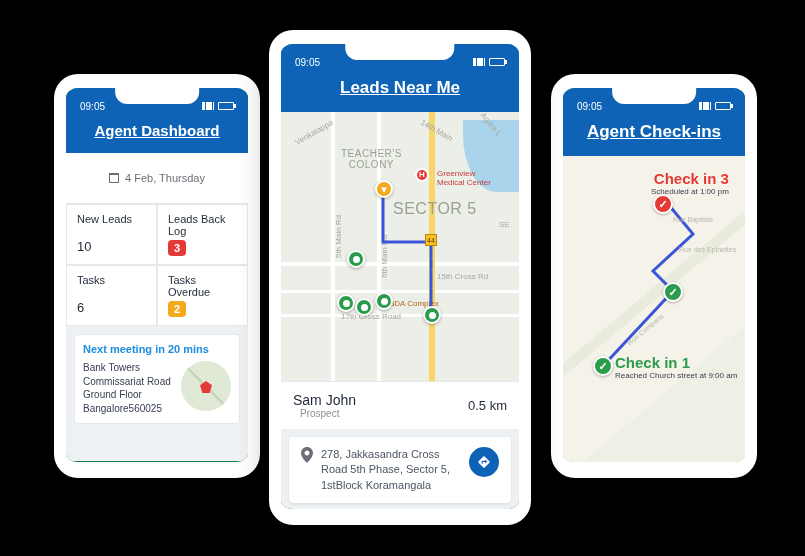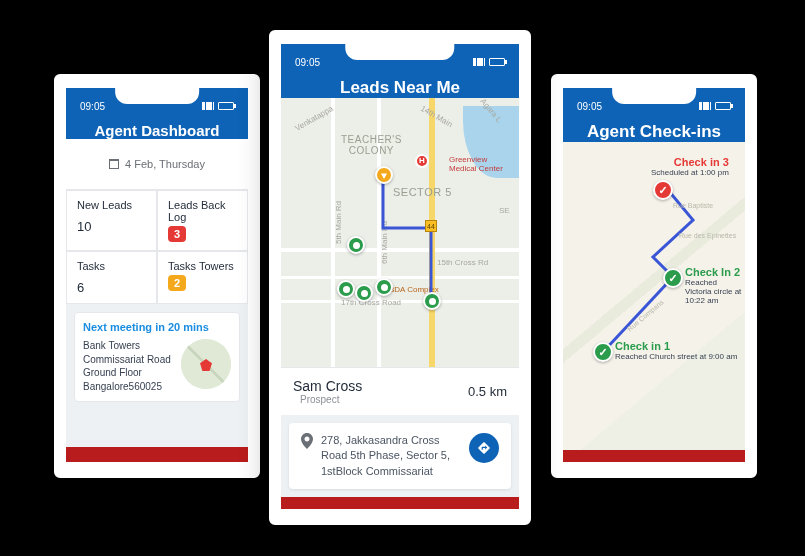--- a/index.html
+++ b/index.html
@@ -5,25 +5,25 @@
   * { box-sizing: border-box; margin: 0; padding: 0; }
   body {
     width: 805px;
     height: 556px;
     background: #000;
     font-family: -apple-system, BlinkMacSystemFont, "Segoe UI", Arial, sans-serif;
     position: relative;
   }
   .phone {
     position: absolute;
-    background: #b91c1c;
+    background: #15803d;
     border: 12px solid #fff;
     border-top-width: 14px;
     border-bottom-width: 16px;
-    border-radius: 6px;
+    border-radius: 24px;
     box-shadow: 0 4px 30px rgba(0,0,0,0.3);
     overflow: hidden;
   }
   .notch {
     position: absolute;
     top: -2px;
     left: 50%;
     transform: translateX(-50%);
     width: 46%;
     height: 18px;
@@ -47,41 +47,42 @@
   .sig-icon, .bat-icon { display: inline-block; }
   .sig-icon { width:12px; height:8px; background:linear-gradient(to right,#fff 25%,transparent 25% 30%,#fff 30% 55%,transparent 55% 60%,#fff 60% 85%,transparent 85% 90%,#fff 90%);}
   .bat-icon { width:16px; height:8px; border:1px solid #fff; border-radius:1px; position:relative;}
   .bat-icon::after{content:"";position:absolute;right:-3px;top:1px;width:2px;height:4px;background:#fff;}
   .title-bar {
     background: #0e63b6;
     color: #fff;
     text-align: center;
     font-size: 16px;
     font-weight: 700;
-    padding: 8px 0 0 0;
+    padding: 8px 0 14px 0;
+    text-decoration: underline;
   }
   .screen { background:#eef1f4; height: calc(100% - 66px); overflow:hidden; }
 
   
   #phone1 { left: 54px; top: 74px; width: 206px; height: 404px; }
   #phone1 .title-bar { font-size: 15px; }
   .date-row {
     background:#fff; color:#6b6f76; font-size:11px; text-align:center; padding:19px 0;
     display:flex; justify-content:center; align-items:center; gap:6px;
     border-bottom:1px solid #e5e7eb;
   }
   .cal-icon{width:10px;height:10px;border:1px solid #6b6f76;border-top:2px solid #6b6f76;}
   .stats-grid {
     display:grid; grid-template-columns:1fr 1fr; background:#fff;
   }
   .stat-cell {
     border:1px solid #e5e7eb; padding:8px 10px; font-size:11px; color:#1f2937;
   }
   .stat-cell .label{font-weight:500;}
-  .stat-cell .value{font-size:13px;margin-top:8px;}
+  .stat-cell .value{font-size:13px;margin-top:14px;}
   .badge{display:inline-block;color:#fff;border-radius:4px;padding:2px 6px;font-size:11px;font-weight:600;margin-top:3px;}
   .badge-red{background:#e53935;}
   .badge-orange{background:#f4a81c;}
   .meeting-card{background:#fff;border:1px solid #e5e7eb;border-radius:4px;margin:8px;padding:8px;}
   .meeting-title{color:#1b8de0;font-size:11px;font-weight:600;margin-bottom:6px;}
   .meeting-body{display:flex;justify-content:space-between;gap:6px;}
   .meeting-addr{font-size:10px;color:#374151;line-height:1.35;}
   .meeting-map{width:50px;height:50px;border-radius:50%;background:#e8f0e0;position:relative;flex-shrink:0;overflow:hidden;}
   .meeting-map::before{content:"";position:absolute;inset:0;background:
     linear-gradient(45deg,#dfe9d6 0 48%,#c7d6bd 48% 52%,#dfe9d6 52%);}
@@ -121,21 +122,21 @@
   
   #phone3 { left: 551px; top: 74px; width: 206px; height: 404px; }
   #phone3 .title-bar{font-size:17px;}
   .map3{position:relative;height:100%;background:linear-gradient(140deg,#f5f2ea 0 45%,#e9ecdc 45% 48%,#f5f2ea 48% 70%,#eef0e5 70%);}
   .map3 svg{position:absolute;top:0;left:0;}
   .checkin{position:absolute;display:flex;align-items:flex-start;gap:6px;}
   .ci-pin{width:20px;height:20px;border-radius:50%;border:2px solid #fff;display:flex;align-items:center;justify-content:center;flex-shrink:0;box-shadow:0 1px 3px rgba(0,0,0,0.3);}
   .ci-pin.green{background:#2a9c4b;}
   .ci-pin.red{background:#e53935;}
   .ci-check{color:#fff;font-size:11px;font-weight:700;}
-  .ci-text .ci-title{font-size:11px;font-weight:700;}
+  .ci-text .ci-title{font-size:15px;font-weight:700;}
   .ci-text .ci-sub{font-size:8px;color:#374151;}
   .ci-green .ci-title{color:#2a9c4b;}
   .ci-red .ci-title{color:#e53935;}
   .details-btn{position:absolute;bottom:16px;left:50%;transform:translateX(-50%);background:#0e63b6;color:#fff;border:none;padding:10px 16px;font-size:12px;font-weight:500;box-shadow:0 2px 6px rgba(0,0,0,0.2);}
   .rlabel{position:absolute;color:#b8b8aa;font-size:7px;}
 </style>
 </head>
 <body>
 
 <div class="phone" id="phone1">
@@ -160,21 +161,21 @@
       </div>
       <div class="stat-cell">
         <div class="label">Leads Back Log</div>
         <span class="badge badge-red">3</span>
       </div>
       <div class="stat-cell">
         <div class="label">Tasks</div>
         <div class="value">6</div>
       </div>
       <div class="stat-cell">
-        <div class="label">Tasks Towers</div>
+        <div class="label">Tasks Overdue</div>
         <span class="badge badge-orange">2</span>
       </div>
     </div>
     <div class="meeting-card">
       <div class="meeting-title">Next meeting in 20 mins</div>
       <div class="meeting-body">
         <div class="meeting-addr">
           <div>Bank Towers</div>
           <div>Commissariat Road</div>
           <div>Ground Floor</div>
@@ -202,22 +203,22 @@
     <div class="map-area">
       <div class="water"></div>
       <div class="road h" style="top:150px"></div>
       <div class="road h" style="top:178px;height:3px"></div>
       <div class="road h" style="top:202px;height:3px"></div>
       <div class="road v" style="left:50px"></div>
       <div class="road v" style="left:96px"></div>
       <div class="road v" style="left:148px;width:6px;background:#f7d66a"></div>
       <div class="area-label" style="left:60px;top:36px;white-space:pre">TEACHER'S
 COLONY</div>
-      <div class="area-label" style="left:112px;top:88px;font-size:11px">SECTOR 5</div>
-      <div class="poi" style="left:168px;top:58px;white-space:pre">Greenview
+      <div class="area-label" style="left:112px;top:88px;font-size:16px">SECTOR 5</div>
+      <div class="poi" style="left:156px;top:58px;white-space:pre">Greenview
 Medical Center</div>
       <div class="poi poi-orange" style="left:108px;top:188px">BDA Complex</div>
       <div class="road-label" style="left:156px;top:160px">15th Cross Rd</div>
       <div class="road-label" style="left:60px;top:200px">17th Cross Road</div>
       <div class="road-label" style="left:12px;top:16px;transform:rotate(-30deg)">Venkatappa</div>
       <div class="road-label" style="left:36px;top:120px;transform:rotate(-90deg)">5th Main Rd</div>
       <div class="road-label" style="left:82px;top:140px;transform:rotate(-90deg)">6th Main Rd</div>
       <div class="road-label" style="left:138px;top:14px;transform:rotate(30deg)">14th Main</div>
       <div class="road-label" style="left:196px;top:8px;transform:rotate(50deg)">Agara L</div>
       <div class="road-label" style="left:218px;top:108px">SE</div>
@@ -228,32 +229,32 @@
       <span class="opin" style="left:94px;top:68px"></span>
       <span class="ypin" style="left:144px;top:122px;font-size:7px;color:#5a4400;text-align:center;line-height:12px">44</span>
       <span class="gpin" style="left:66px;top:138px"></span>
       <span class="gpin" style="left:56px;top:182px"></span>
       <span class="gpin" style="left:74px;top:186px"></span>
       <span class="gpin" style="left:94px;top:180px"></span>
       <span class="gpin" style="left:142px;top:194px"></span>
     </div>
     <div class="lead-card">
       <div>
-        <div class="lead-name">Sam Cross</div>
+        <div class="lead-name">Sam John</div>
         <div class="lead-type">Prospect</div>
       </div>
       <div class="lead-dist">0.5 km</div>
     </div>
     <div class="addr-card">
       <span class="addr-icon">
         <svg width="12" height="16" viewBox="0 0 12 16">
             <path fill="#6b6f76" d="M6 0C2.7 0 0 2.7 0 6c0 4.5 6 10 6 10s6-5.5 6-10c0-3.3-2.7-6-6-6zm0 8.5C4.6 8.5 3.5 7.4 3.5 6S4.6 3.5 6 3.5 8.5 4.6 8.5 6 7.4 8.5 6 8.5z"></path>
           </svg>
       </span>
-      <div class="addr-text">278, Jakkasandra Cross Road 5th Phase, Sector 5, 1stBlock Commissariat</div>
+      <div class="addr-text">278, Jakkasandra Cross Road 5th Phase, Sector 5, 1stBlock Koramangala</div>
       <div class="nav-btn">
         <svg viewBox="0 0 24 24">
             <path fill="#fff" d="M21.7 11.3l-9-9c-.4-.4-1-.4-1.4 0l-9 9c-.4.4-.4 1 0 1.4l9 9c.4.4 1 .4 1.4 0l9-9c.4-.4.4-1 0-1.4zM14 14.5V12h-4v3H8v-4c0-.6.4-1 1-1h5V7.5l3.5 3.5L14 14.5z"></path>
           </svg>
       </div>
     </div>
   </div>
 </div>
 
 <div class="phone" id="phone3">
@@ -281,26 +282,20 @@
           <div class="ci-sub">Scheduled at 1:00 pm</div>
         </div>
       </div>
       <div class="ci-pin red" style="position:absolute;left:90px;top:38px">
           <span class="ci-check">✓</span>
         </div>
 
       <div class="ci-pin green" style="position:absolute;left:100px;top:126px">
           <span class="ci-check">✓</span>
         </div>
-      <div class="checkin ci-green" style="left:122px;top:124px">
-        <div class="ci-text">
-          <div class="ci-title">Check In 2</div>
-          <div class="ci-sub" style="max-width:60px">Reached Victoria circle at 10:22 am</div>
-        </div>
-      </div>
 
       <div class="ci-pin green" style="position:absolute;left:30px;top:200px">
           <span class="ci-check">✓</span>
         </div>
       <div class="checkin ci-green" style="left:52px;top:198px">
         <div class="ci-text">
           <div class="ci-title">Check in 1</div>
           <div class="ci-sub">Reached Church street at 9:00 am</div>
         </div>
       </div>

